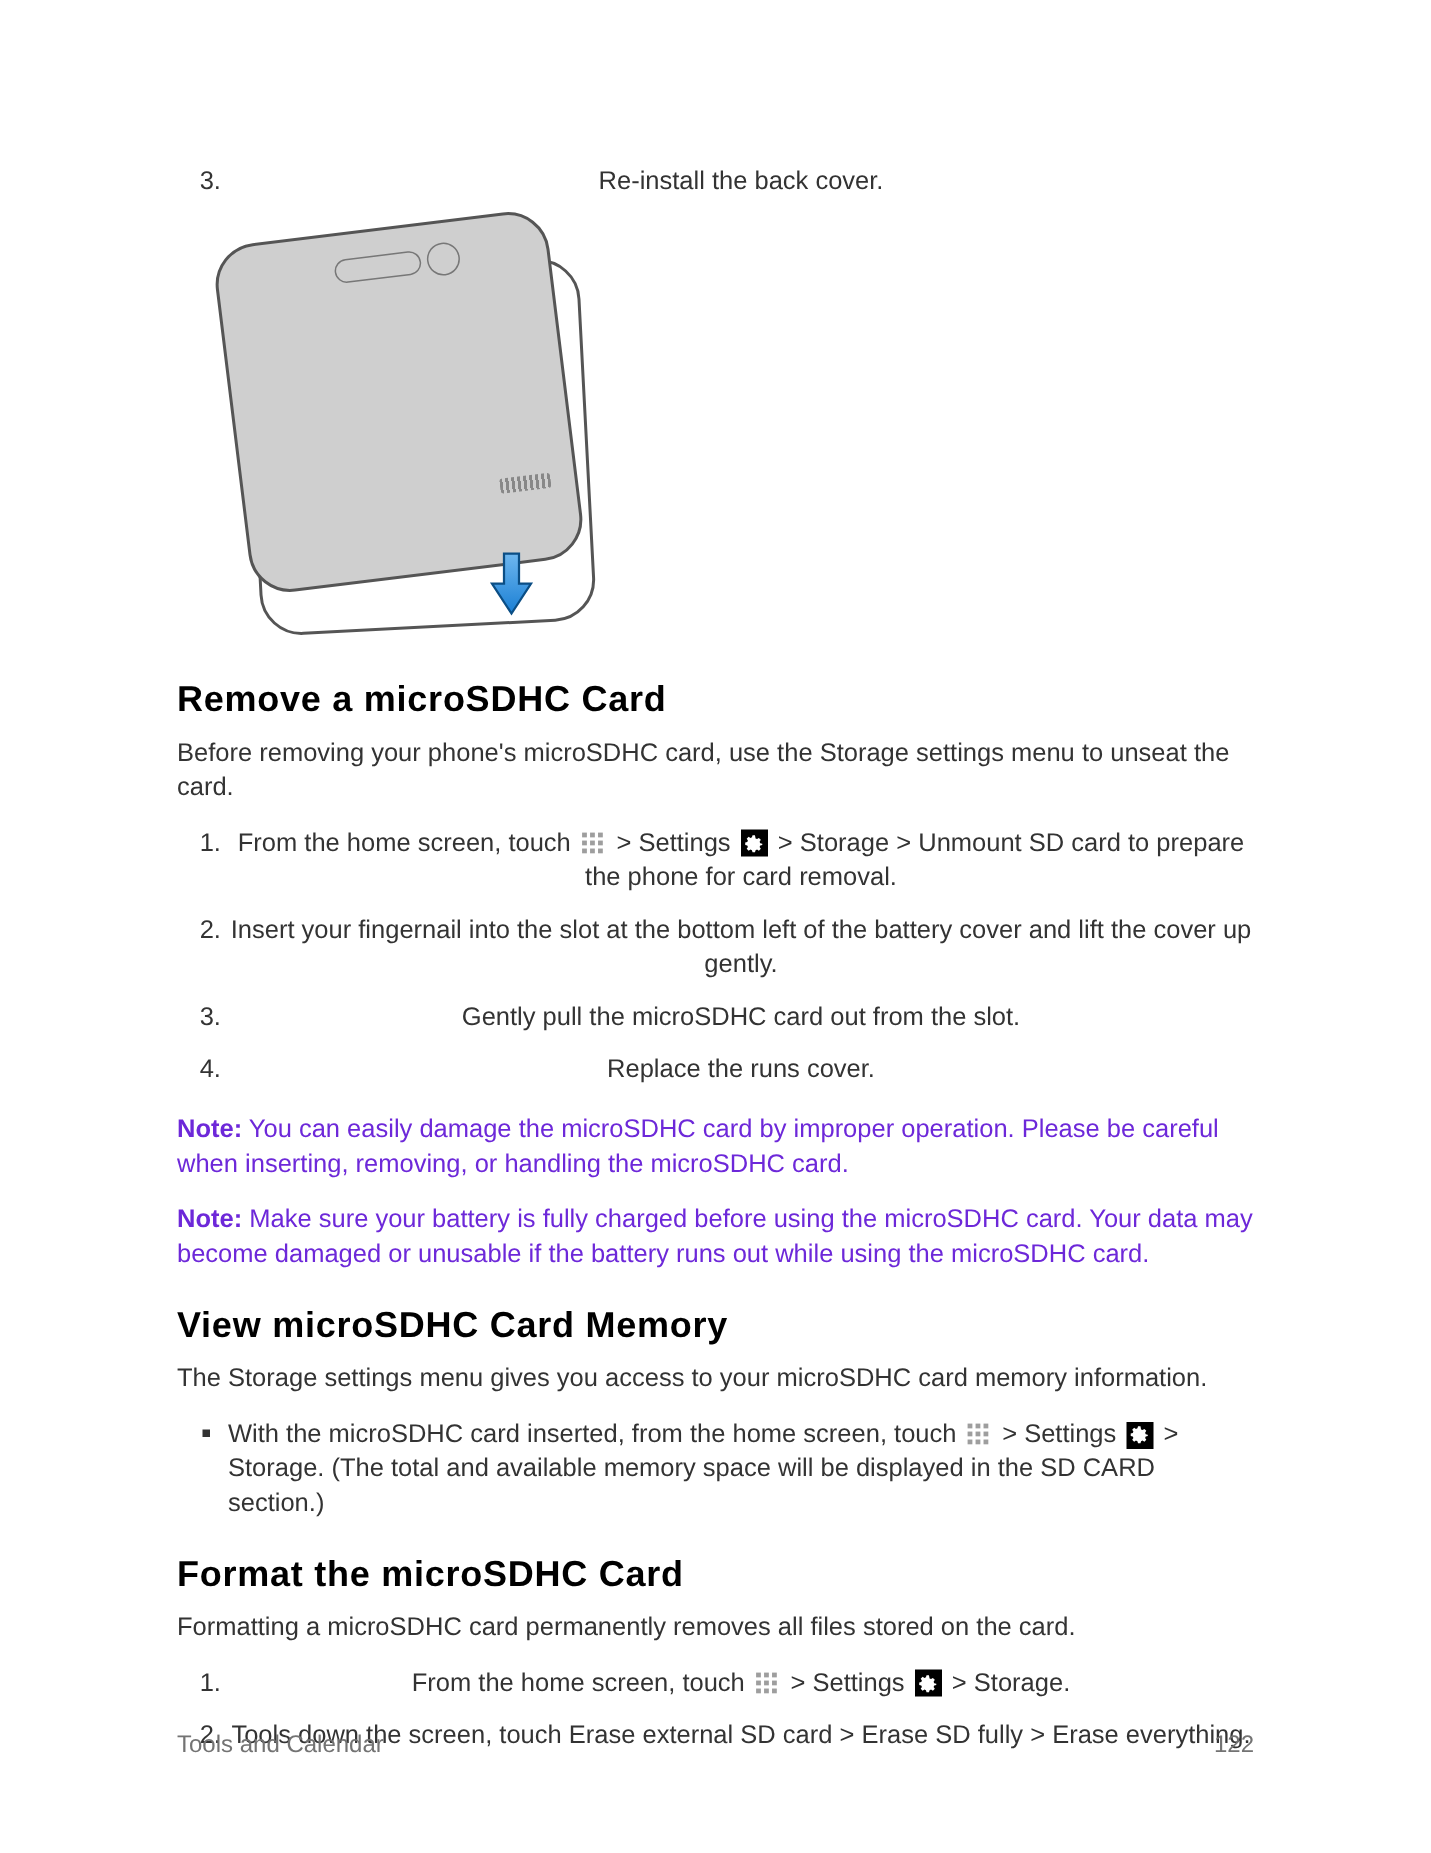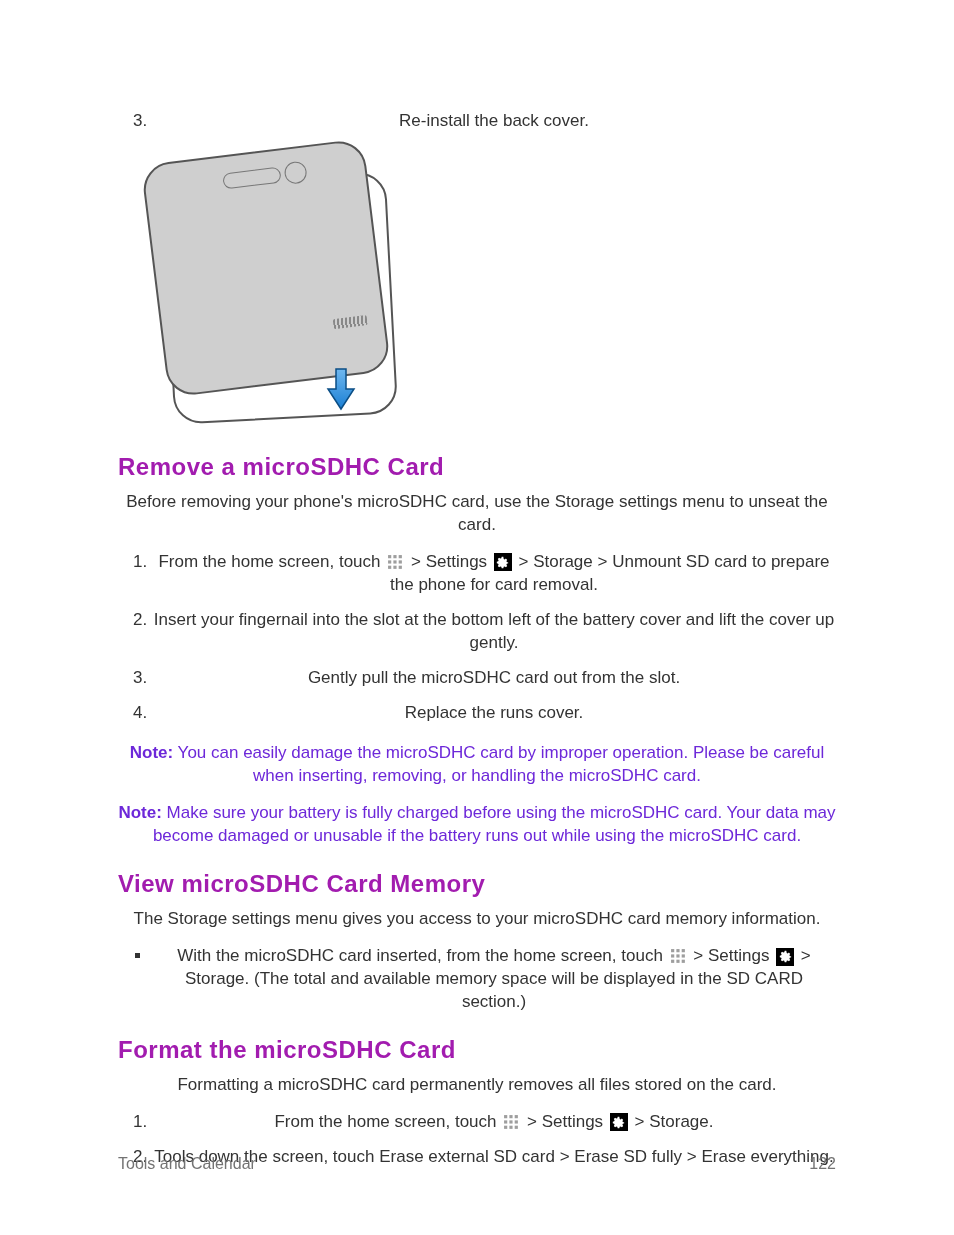--- a/index.html
+++ b/index.html
@@ -6,28 +6,28 @@
   body{
     width:954px;height:1235px;
     font-family:Arial,Helvetica,sans-serif;
     font-size:17px;color:#333;
     box-sizing:border-box;
     padding:110px 118px 60px 118px;
     position:relative;
   }
   ol{margin:0 0 18px 0;padding-left:34px;}
   ol li{margin-bottom:12px;line-height:1.35;text-align:center;}
-  ul.square{list-style:square;margin:12px 0 18px 0;padding-left:34px;text-align:center;}
+  ul.square{list-style:square;margin:12px 0 18px 0;padding-left:34px;}
   ul.square li{margin-bottom:12px;line-height:1.35;}
   h2.section{
     font-family:"Trebuchet MS","Century Gothic",Arial,sans-serif;
-    color:#a21caf;font-size:24px;font-weight:bold;
+    color:#000000;font-size:24px;font-weight:bold;
     margin:22px 0 10px 0;letter-spacing:0.5px;
   }
-  p{margin:0 0 14px 0;line-height:1.35;text-align:center;}
+  p{margin:0 0 14px 0;line-height:1.35;}
   .note{color:#6d28d9;}
   .note-label{font-weight:bold;}
   .bold{font-weight:normal;}
   .icon-box{
     display:inline-flex;align-items:center;justify-content:center;
     vertical-align:middle;margin:0 2px;
   }
   .apps-icon{width:17px;height:17px;}
   .apps-icon svg{display:block;}
   .settings-icon{

